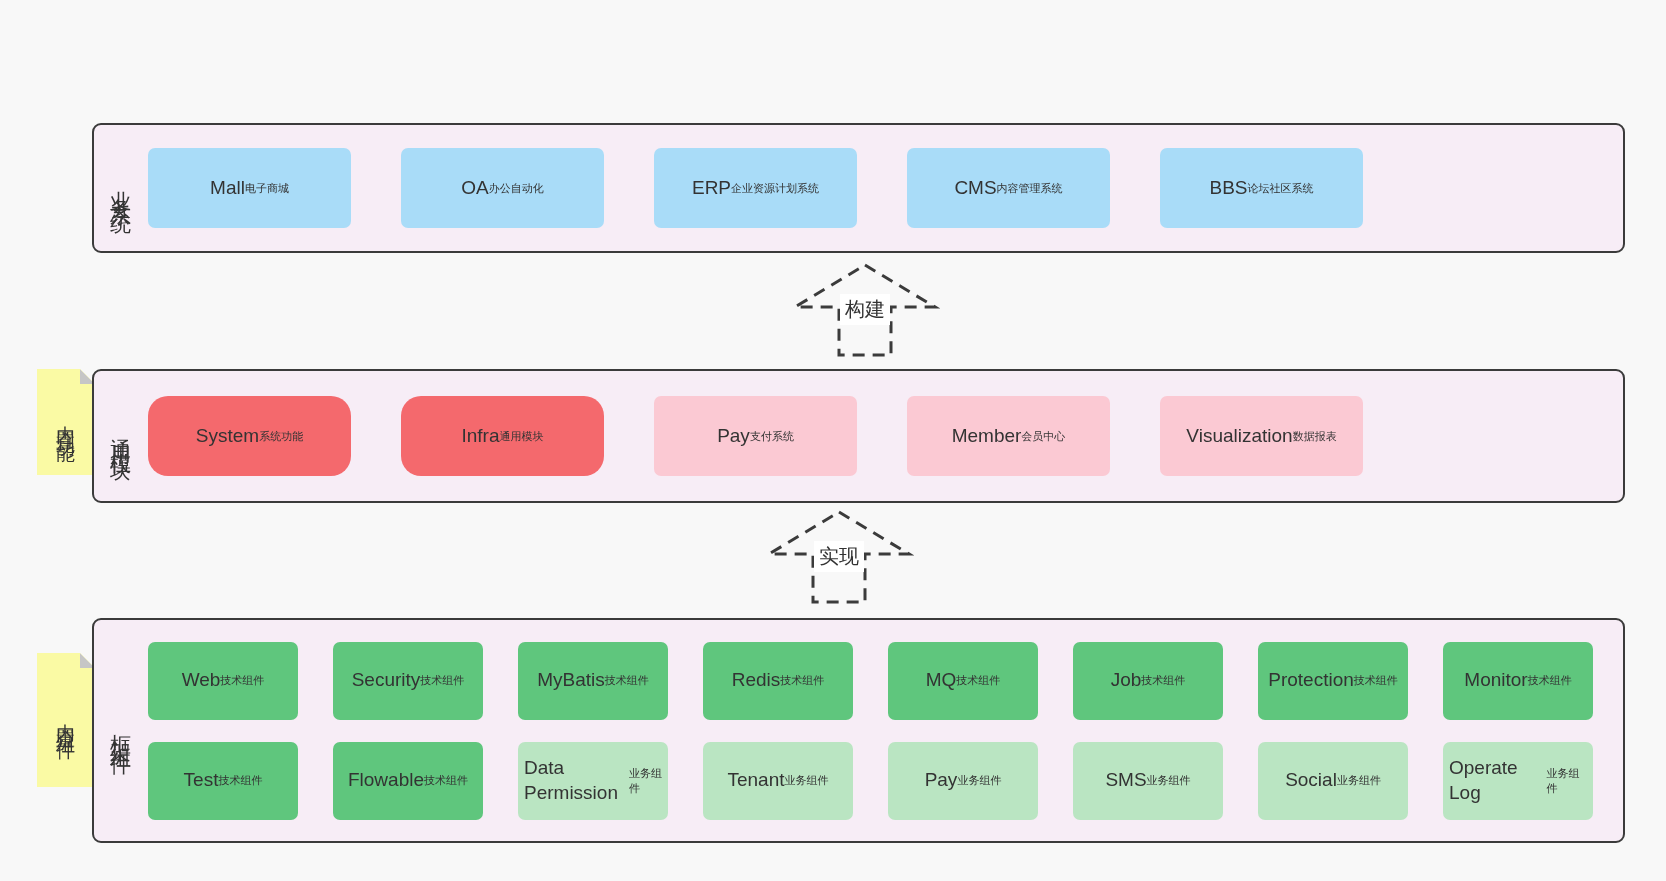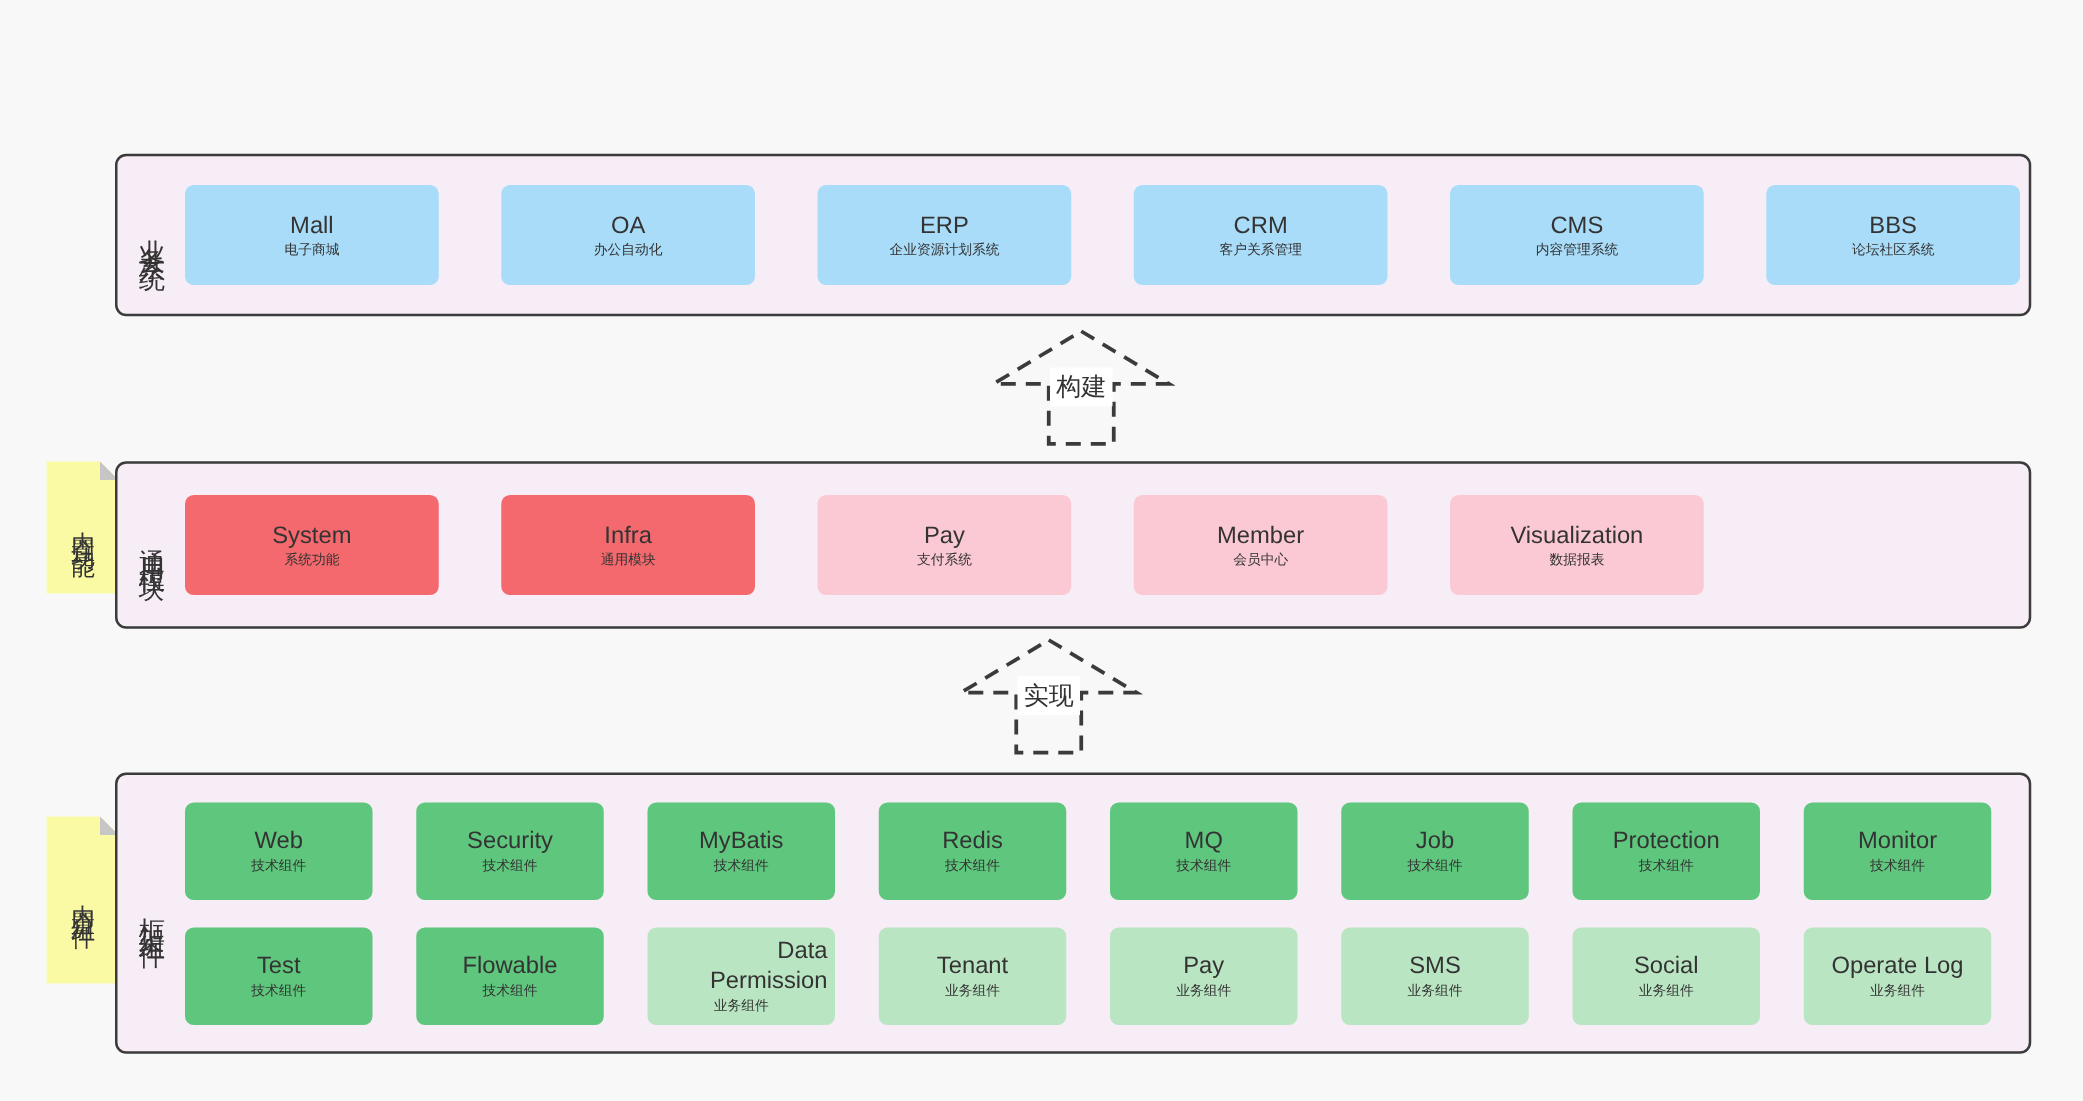--- a/index.html
+++ b/index.html
@@ -8,29 +8,29 @@
 
   .panel{position:absolute;left:92px;width:1533px;box-sizing:border-box;
          background:var(--panel-bg,#f7edf6);border:2px solid var(--line,#3b3b3b);
          border-radius:9px;display:flex;z-index:2;}
   .vlabel{width:54px;display:flex;align-items:center;justify-content:center;flex:none;}
   .vlabel span{writing-mode:vertical-rl;text-orientation:upright;font-size:21px;
                letter-spacing:7px;line-height:1;color:#333;}
   .rows{flex:1;display:flex;flex-direction:column;justify-content:center;gap:22px;padding-right:14px;}
   .row{display:flex;gap:50px;}
   .row.compact{gap:35px;}
-  .box{border-radius:7px;display:flex;flex-direction:column;align-items:center;justify-content:center;
-       text-align:right;box-sizing:border-box;padding:2px 6px;}
+  .box{border-radius:7px;display:flex;flex-direction:row;align-items:center;justify-content:center;
+       text-align:left;box-sizing:border-box;padding:2px 6px;}
   .row .box{width:203px;height:80px;}
   .row.compact .box{width:150px;height:78px;}
   .en{font-size:19px;line-height:1.3;}
   .cn{font-size:11px;line-height:1.3;}
 
   .blue{background:var(--blue,#a9dcf8);}
-  .red{background:var(--red,#f4696d);}
+  .red{background:var(--red,#f4696d);border-radius:20px;}
   .pink{background:var(--pink,#fbc9d3);}
   .gdark{background:var(--green-dark,#5fc67d);}
   .glight{background:var(--green-light,#bae5c2);}
 
   .note{position:absolute;left:37px;width:58px;z-index:1;background:var(--yellow,#fafaa4);
         display:flex;align-items:center;justify-content:center;
         clip-path:polygon(0 0,calc(100% - 15px) 0,100% 15px,100% 100%,0 100%);}
   .note .fold{position:absolute;top:0;right:0;width:15px;height:15px;
         background:var(--fold,#c6c6c6);clip-path:polygon(0 0,100% 100%,0 100%);}
   .note span{writing-mode:vertical-rl;text-orientation:upright;font-size:19px;
@@ -66,24 +66,20 @@
         </div>
         <div class="box blue">
           <div class="en">OA</div>
           <div class="cn">办公自动化</div>
         </div>
         <div class="box blue">
           <div class="en">ERP</div>
           <div class="cn">企业资源计划系统</div>
         </div>
         <div class="box blue">
-          <div class="en">CRM</div>
-          <div class="cn">客户关系管理</div>
-        </div>
-        <div class="box blue">
           <div class="en">CMS</div>
           <div class="cn">内容管理系统</div>
         </div>
         <div class="box blue">
           <div class="en">BBS</div>
           <div class="cn">论坛社区系统</div>
         </div>
       </div>
     </div>
   </div>

